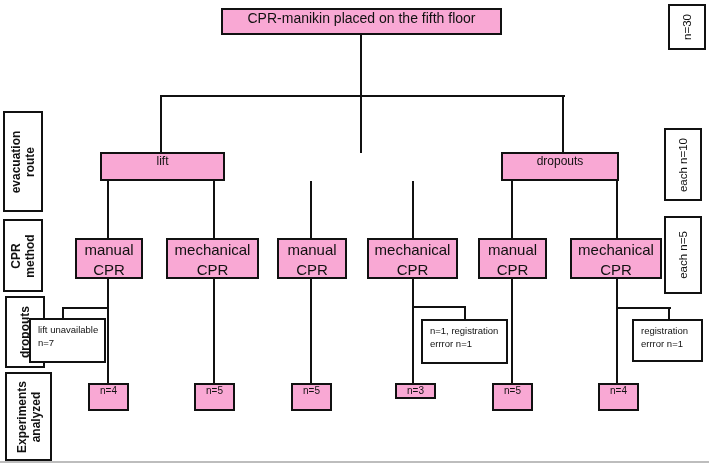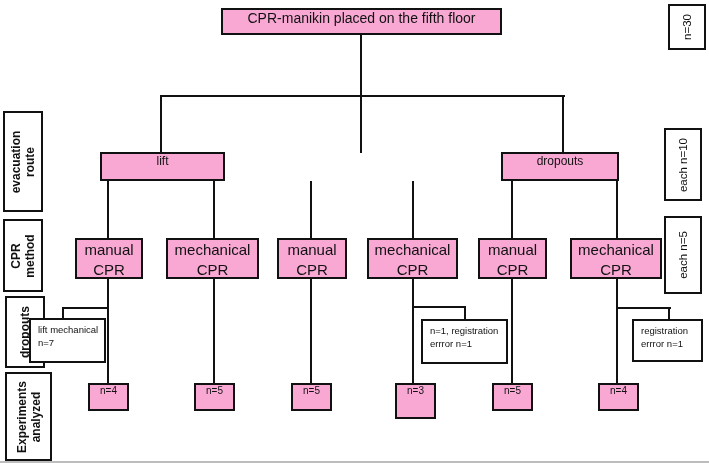--- a/index.html
+++ b/index.html
@@ -140,42 +140,42 @@
     </div>
   </div>
   <div class="box method" style="left:570px;top:238px;width:92px;height:41px">
     <div>
       <div>mechanical</div>
       <div>CPR</div>
     </div>
   </div>
 
   <div class="note" style="left:29px;top:318px;width:77px;height:45px">
-    <div>lift mechanical</div>
+    <div>lift unavailable</div>
     <div>n=7</div>
   </div>
   <div class="note" style="left:421px;top:319px;width:87px;height:45px">
     <div>n=1, registration</div>
     <div>errror n=1</div>
   </div>
   <div class="note" style="left:632px;top:319px;width:71px;height:43px">
     <div>registration</div>
     <div>errror n=1</div>
   </div>
 
   <div class="box result" style="left:88px;top:383px;width:41px;height:28px">
     <span>n=4</span>
   </div>
   <div class="box result" style="left:194px;top:383px;width:41px;height:28px">
     <span>n=5</span>
   </div>
   <div class="box result" style="left:291px;top:383px;width:41px;height:28px">
     <span>n=5</span>
   </div>
-  <div class="box result" style="left:395px;top:383px;width:41px;height:36px">
+  <div class="box result" style="left:395px;top:383px;width:41px;height:16px">
     <span>n=3</span>
   </div>
   <div class="box result" style="left:492px;top:383px;width:41px;height:28px">
     <span>n=5</span>
   </div>
   <div class="box result" style="left:598px;top:383px;width:41px;height:28px">
     <span>n=4</span>
   </div>
 
   <div class="bottomrule"></div>

